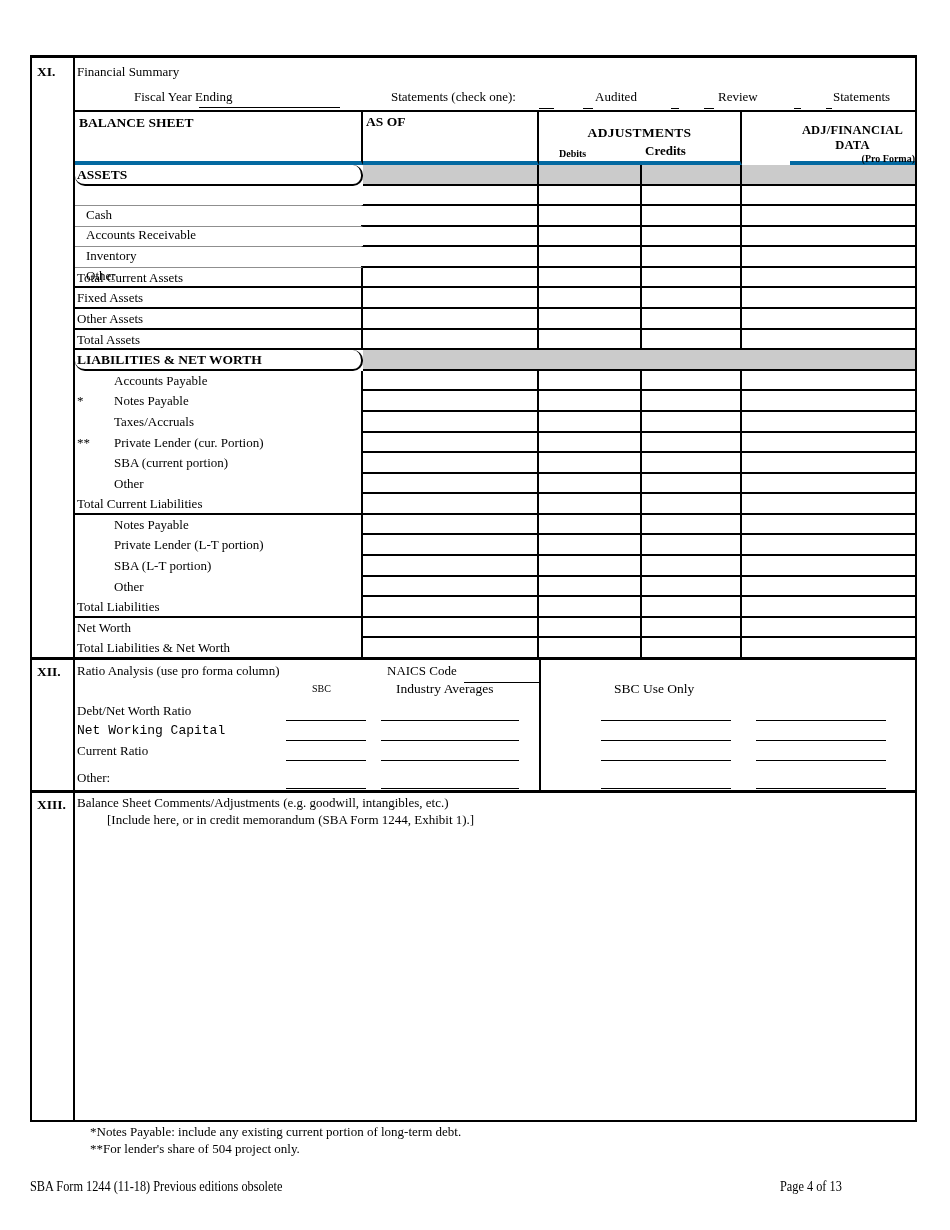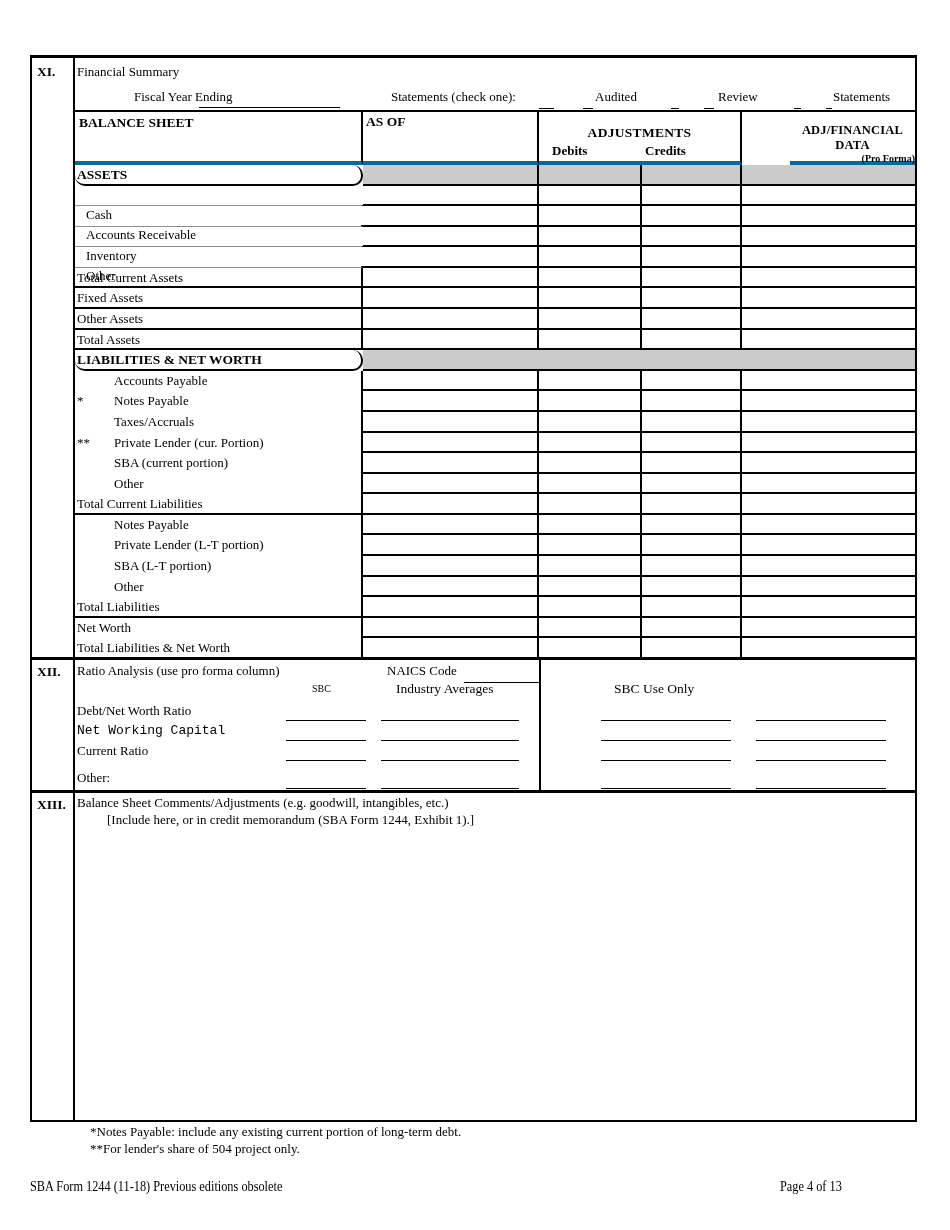--- a/index.html
+++ b/index.html
@@ -39,21 +39,21 @@
     grid-template-columns:288px 176px 103px 100px 173px;
     grid-template-rows:53px;
     grid-auto-rows:20.58px;
     border-top:2px solid #000;
   }
   .hcell { position:relative; border-bottom:4px solid #0369a1; border-right:2px solid #000; }
   .hcell.hlast { border-right:none;margin-left:48px; }
   .h-bs { font-weight:bold; font-size:13.5px; padding:3px 0 0 4px; }
   .h-asof { font-weight:bold; font-size:13.5px; padding:2px 0 0 3px; }
   .adj-title { text-align:center; font-weight:bold; font-size:13.5px; margin-top:13px; letter-spacing:0.3px; }
-  .h-debits { position:absolute; left:13px; bottom:2px; font-weight:bold; font-size:13px; }
+  .h-debits { position:absolute; left:20px; bottom:2px; font-weight:bold; font-size:10px; }
   .h-credits { position:absolute; left:106px; bottom:2px; font-weight:bold; font-size:13px; }
   .h-adjfin { text-align:center; font-weight:bold; font-size:12.5px; padding-top:11px; letter-spacing:0.2px; }
   .h-proforma { text-align:right; font-weight:bold; font-size:10px; }
 
   .cell { position:relative; border-right:2px solid #000; font-size:13px; line-height:19px; white-space:nowrap; }
   .cell.c5 { border-right:none; }
   .vcell { border-bottom:2px solid #000; }
   .vcell.nob { border-bottom:none; }
   .vcell.shaded { background:#cbcbcb; }
   .lcell.sec { font-weight:bold; font-size:13.5px;border-radius:10px; }

